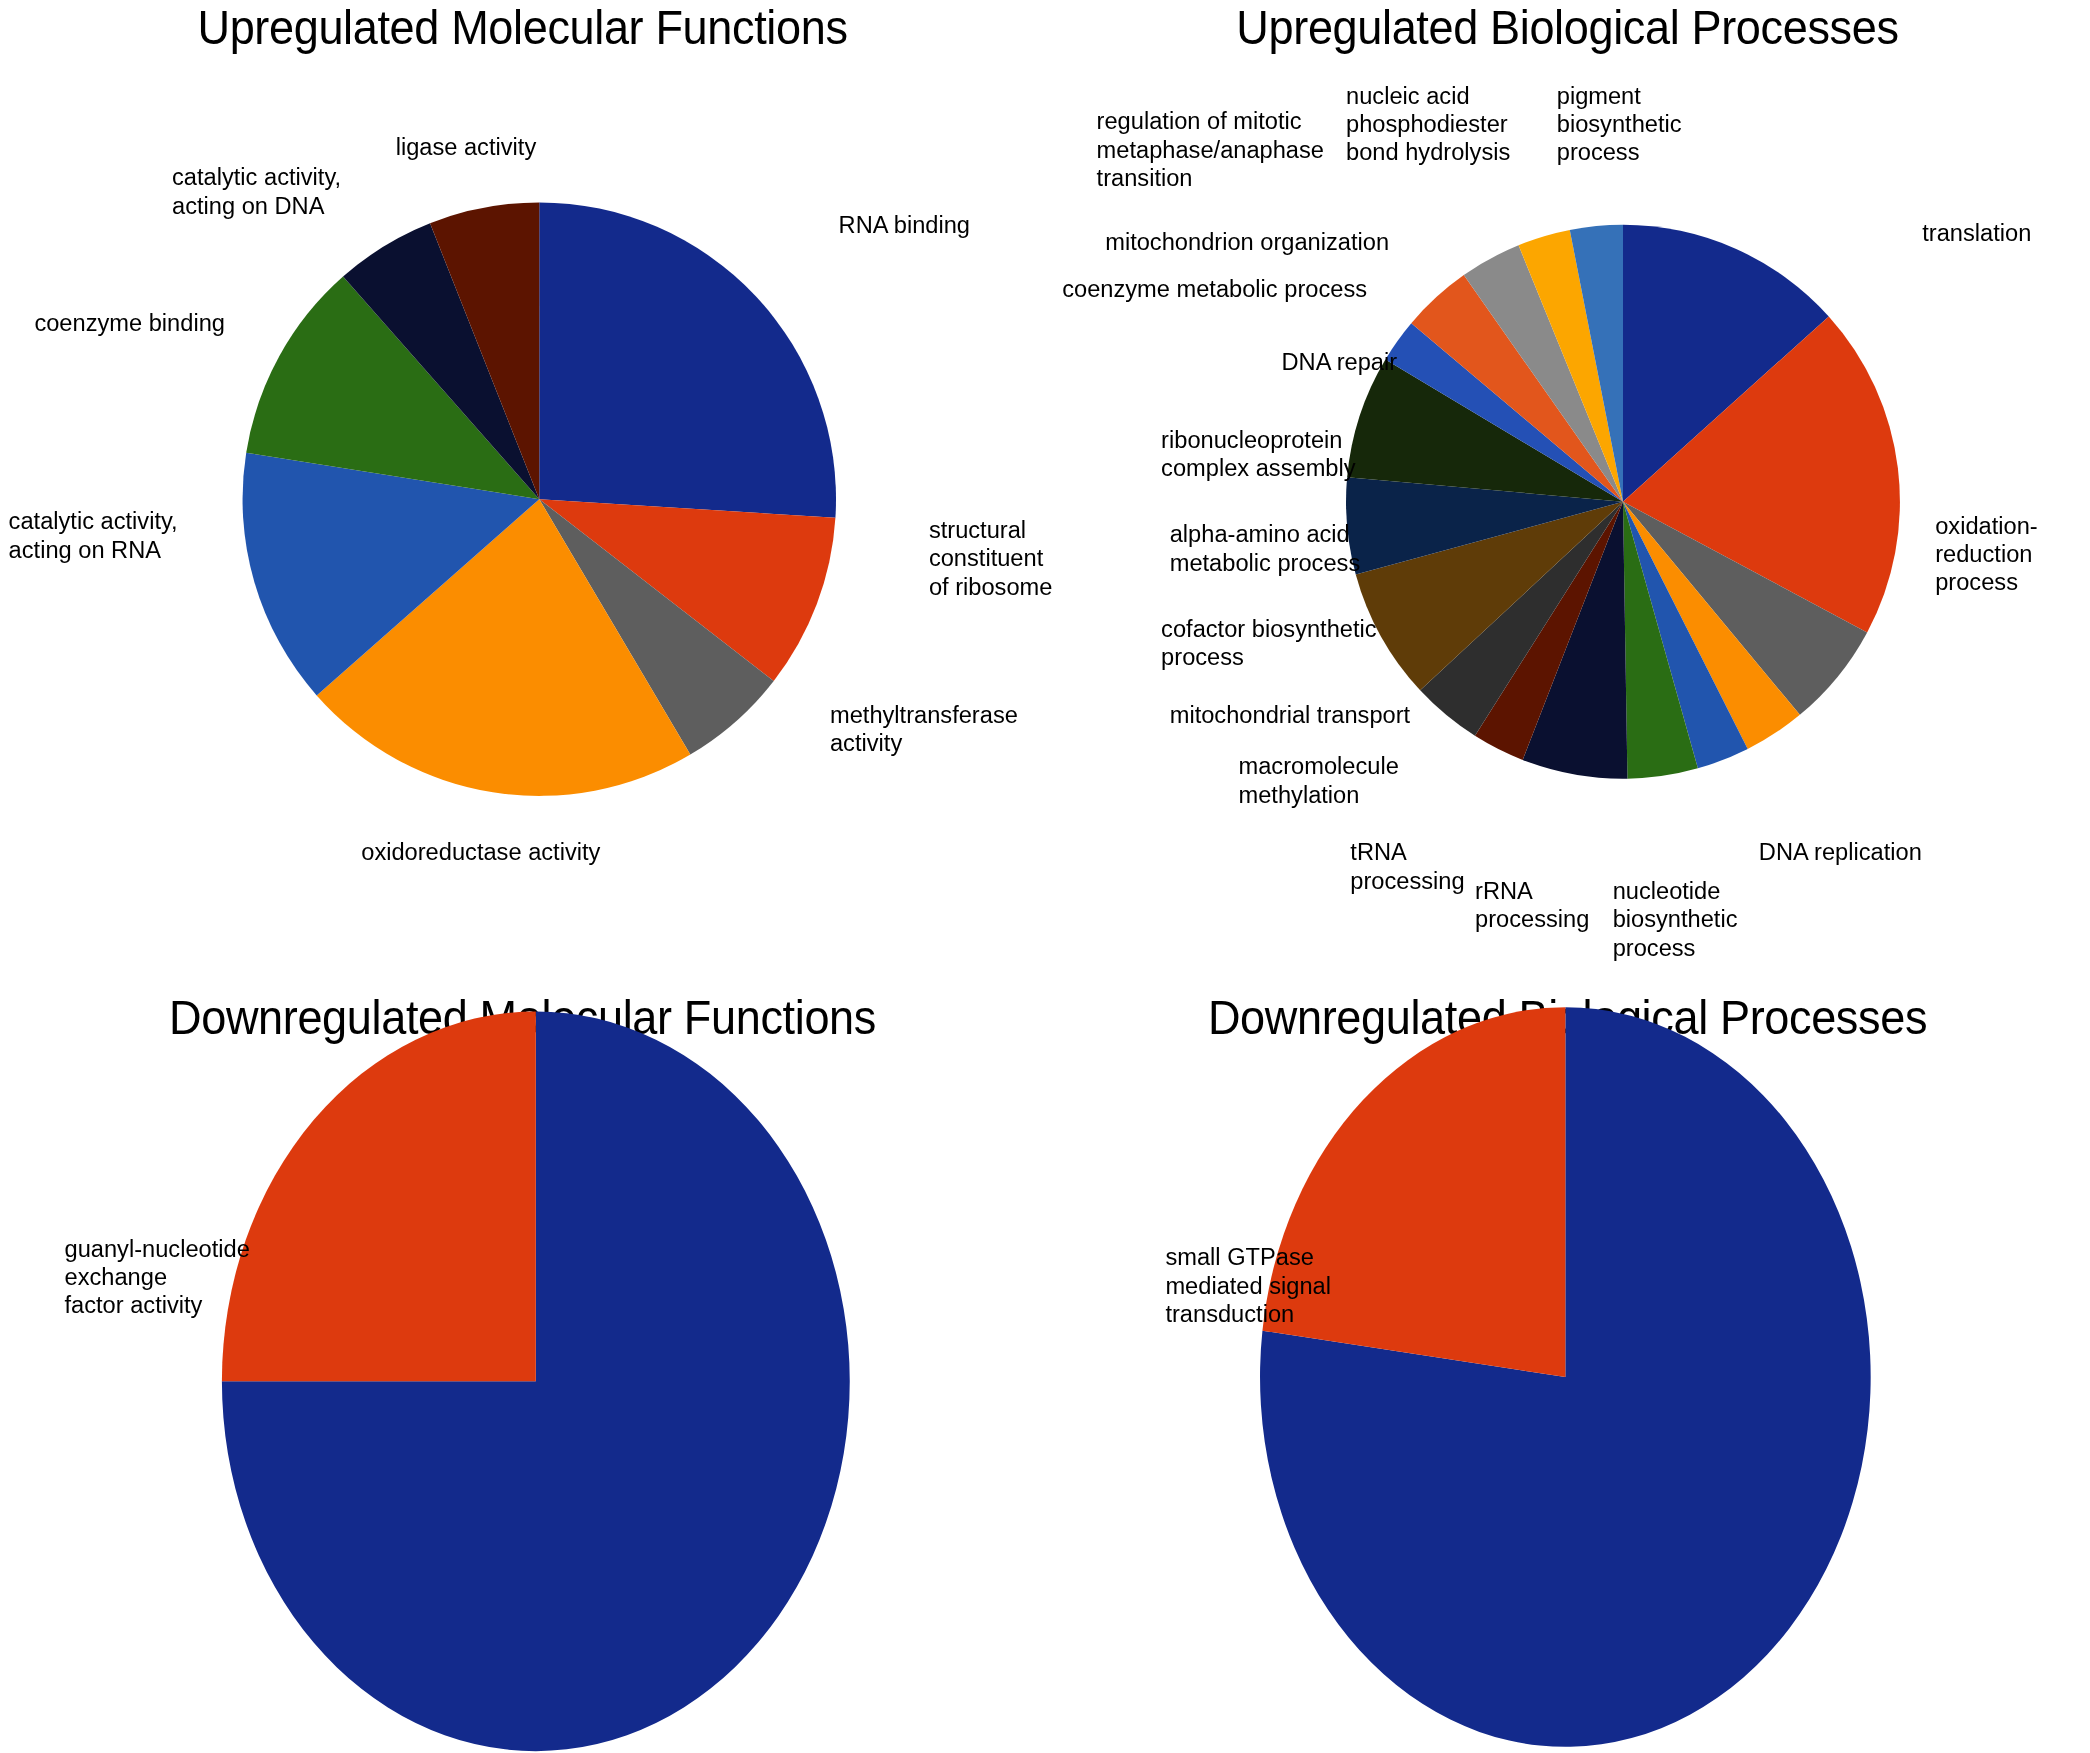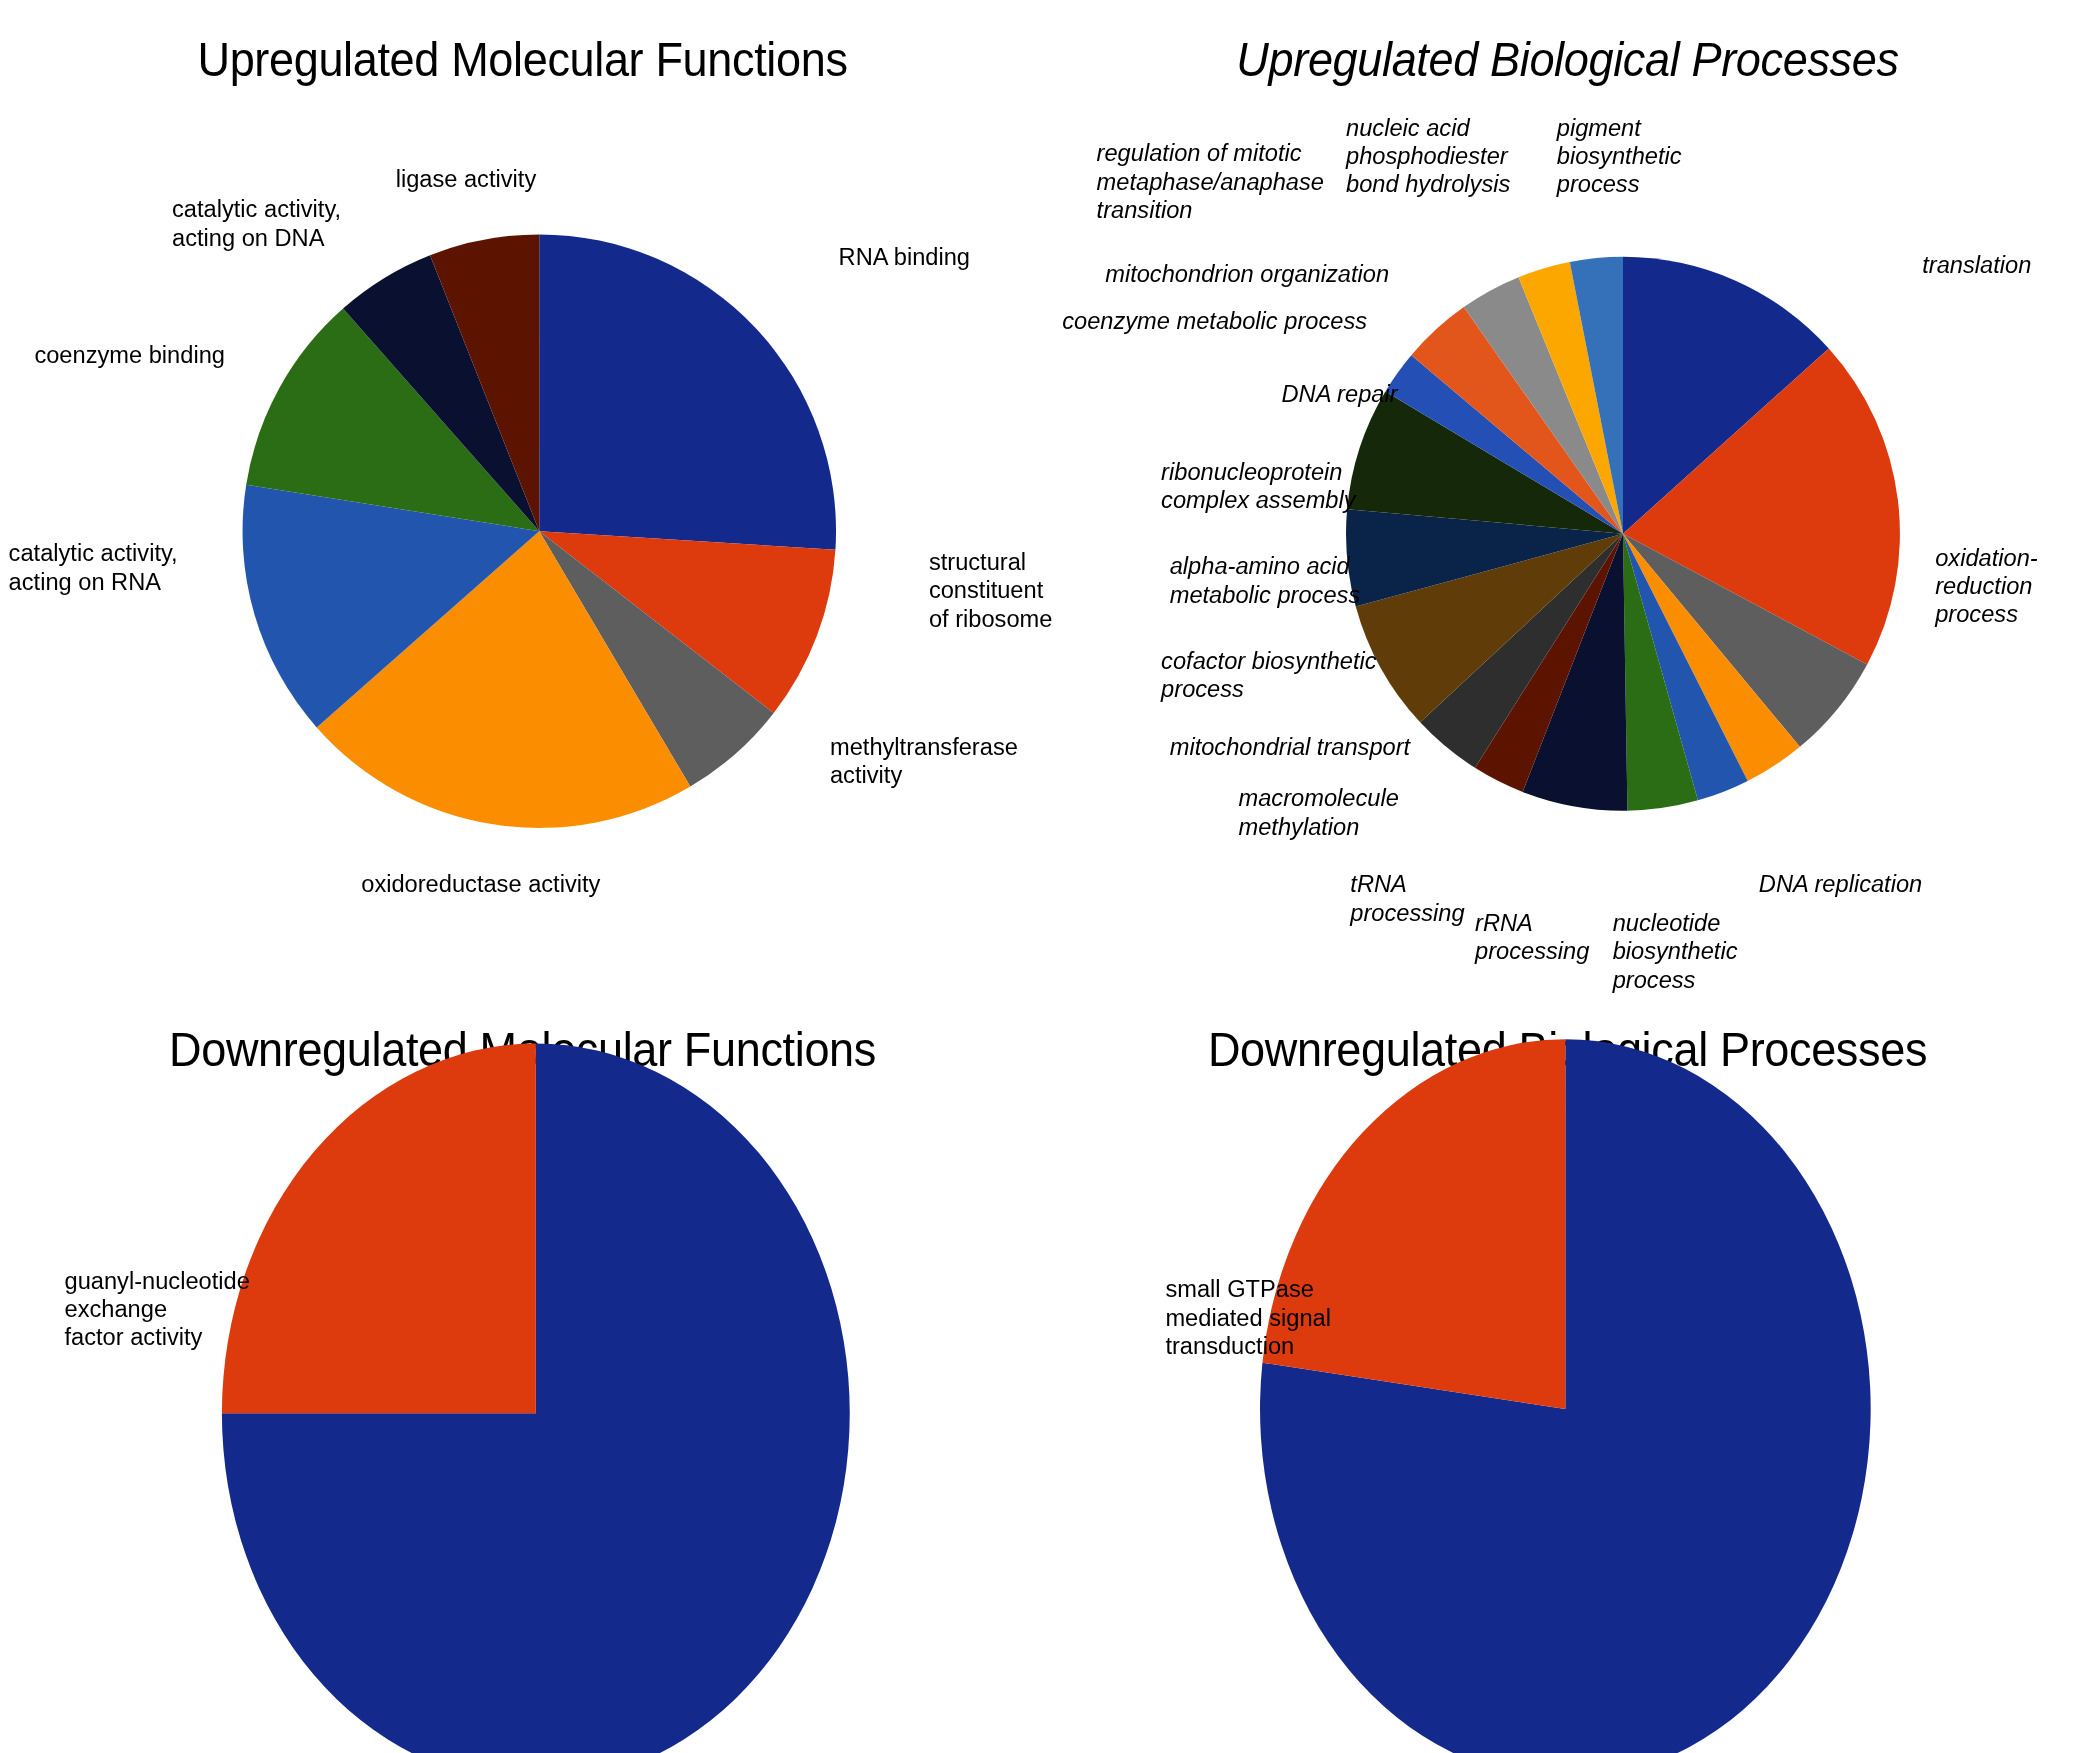--- a/index.html
+++ b/index.html
@@ -5,23 +5,23 @@
   html,body{margin:0;padding:0;background:#ffffff;}
   body{
     width:2091px;height:1753px;
     font-family:"Liberation Sans","DejaVu Sans",sans-serif;
     color:#000;
     overflow:hidden;
   }
   .grid{
     position:relative;width:2091px;height:1753px;
   }
-  .panel{position:absolute;margin-top:32px;}
+  .panel{position:absolute;}
   #panel-mf-up   {left:0px;    top:0px;    width:1045px;height:951px;}
-  #panel-bp-up   {left:1045px; top:0px;    width:1045px;height:951px;font-style:italic;}
+  #panel-bp-up   {left:1045px; top:0px;    width:1045px;height:951px;}
   #panel-mf-down {left:0px;    top:951px; width:1045px;height:803px;}
   #panel-bp-down {left:1045px; top:951px; width:1045px;height:803px;}
 
   .chart-title{
     position:absolute;
     top:1.7px;
     width:100%;
     text-align:center;
     font-family:"Liberation Sans","DejaVu Sans",sans-serif;
     font-size:49px;

